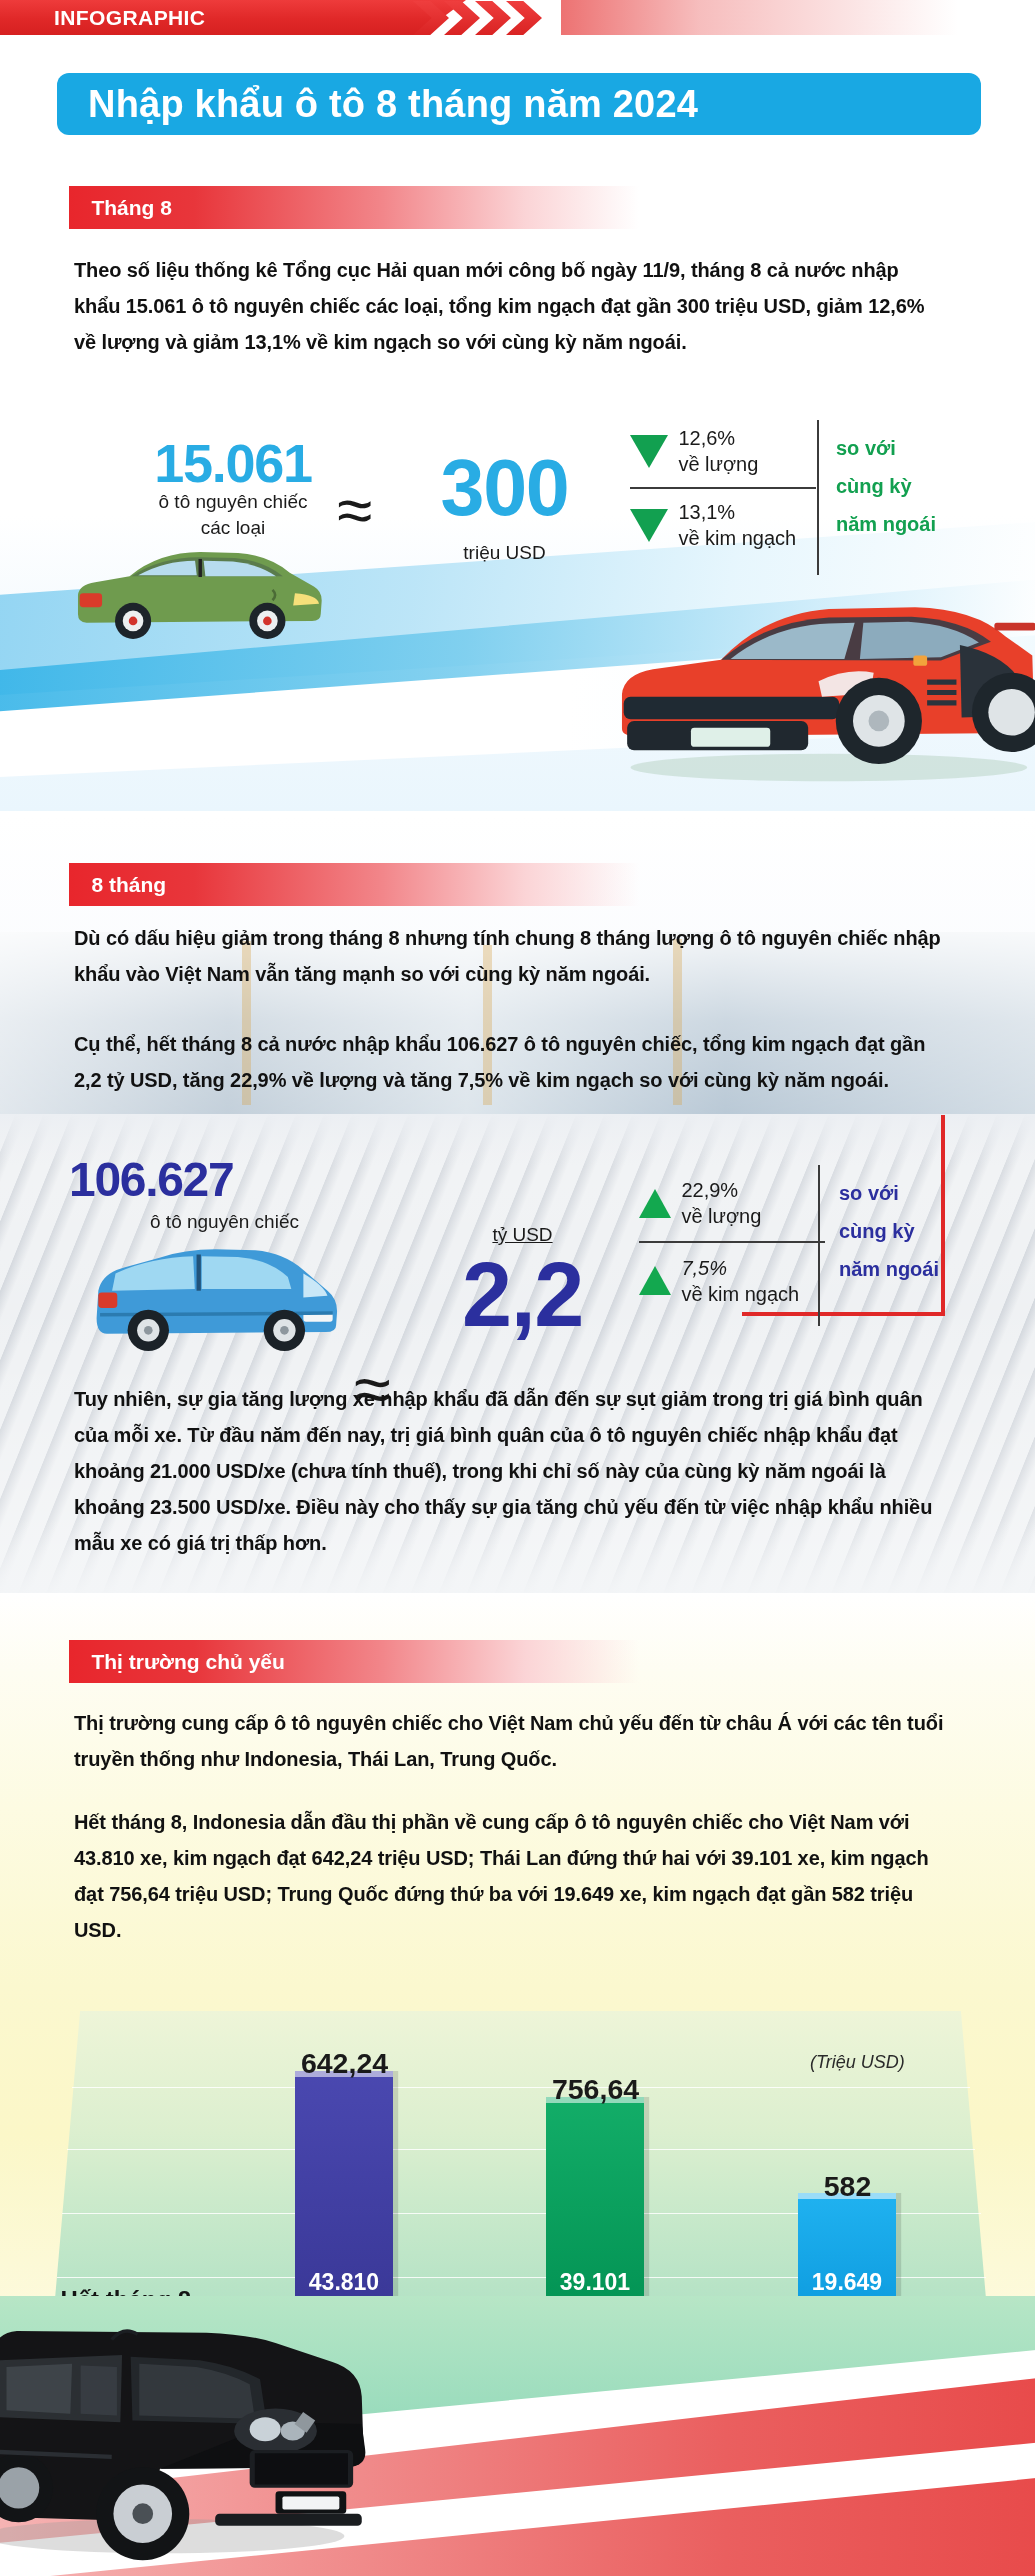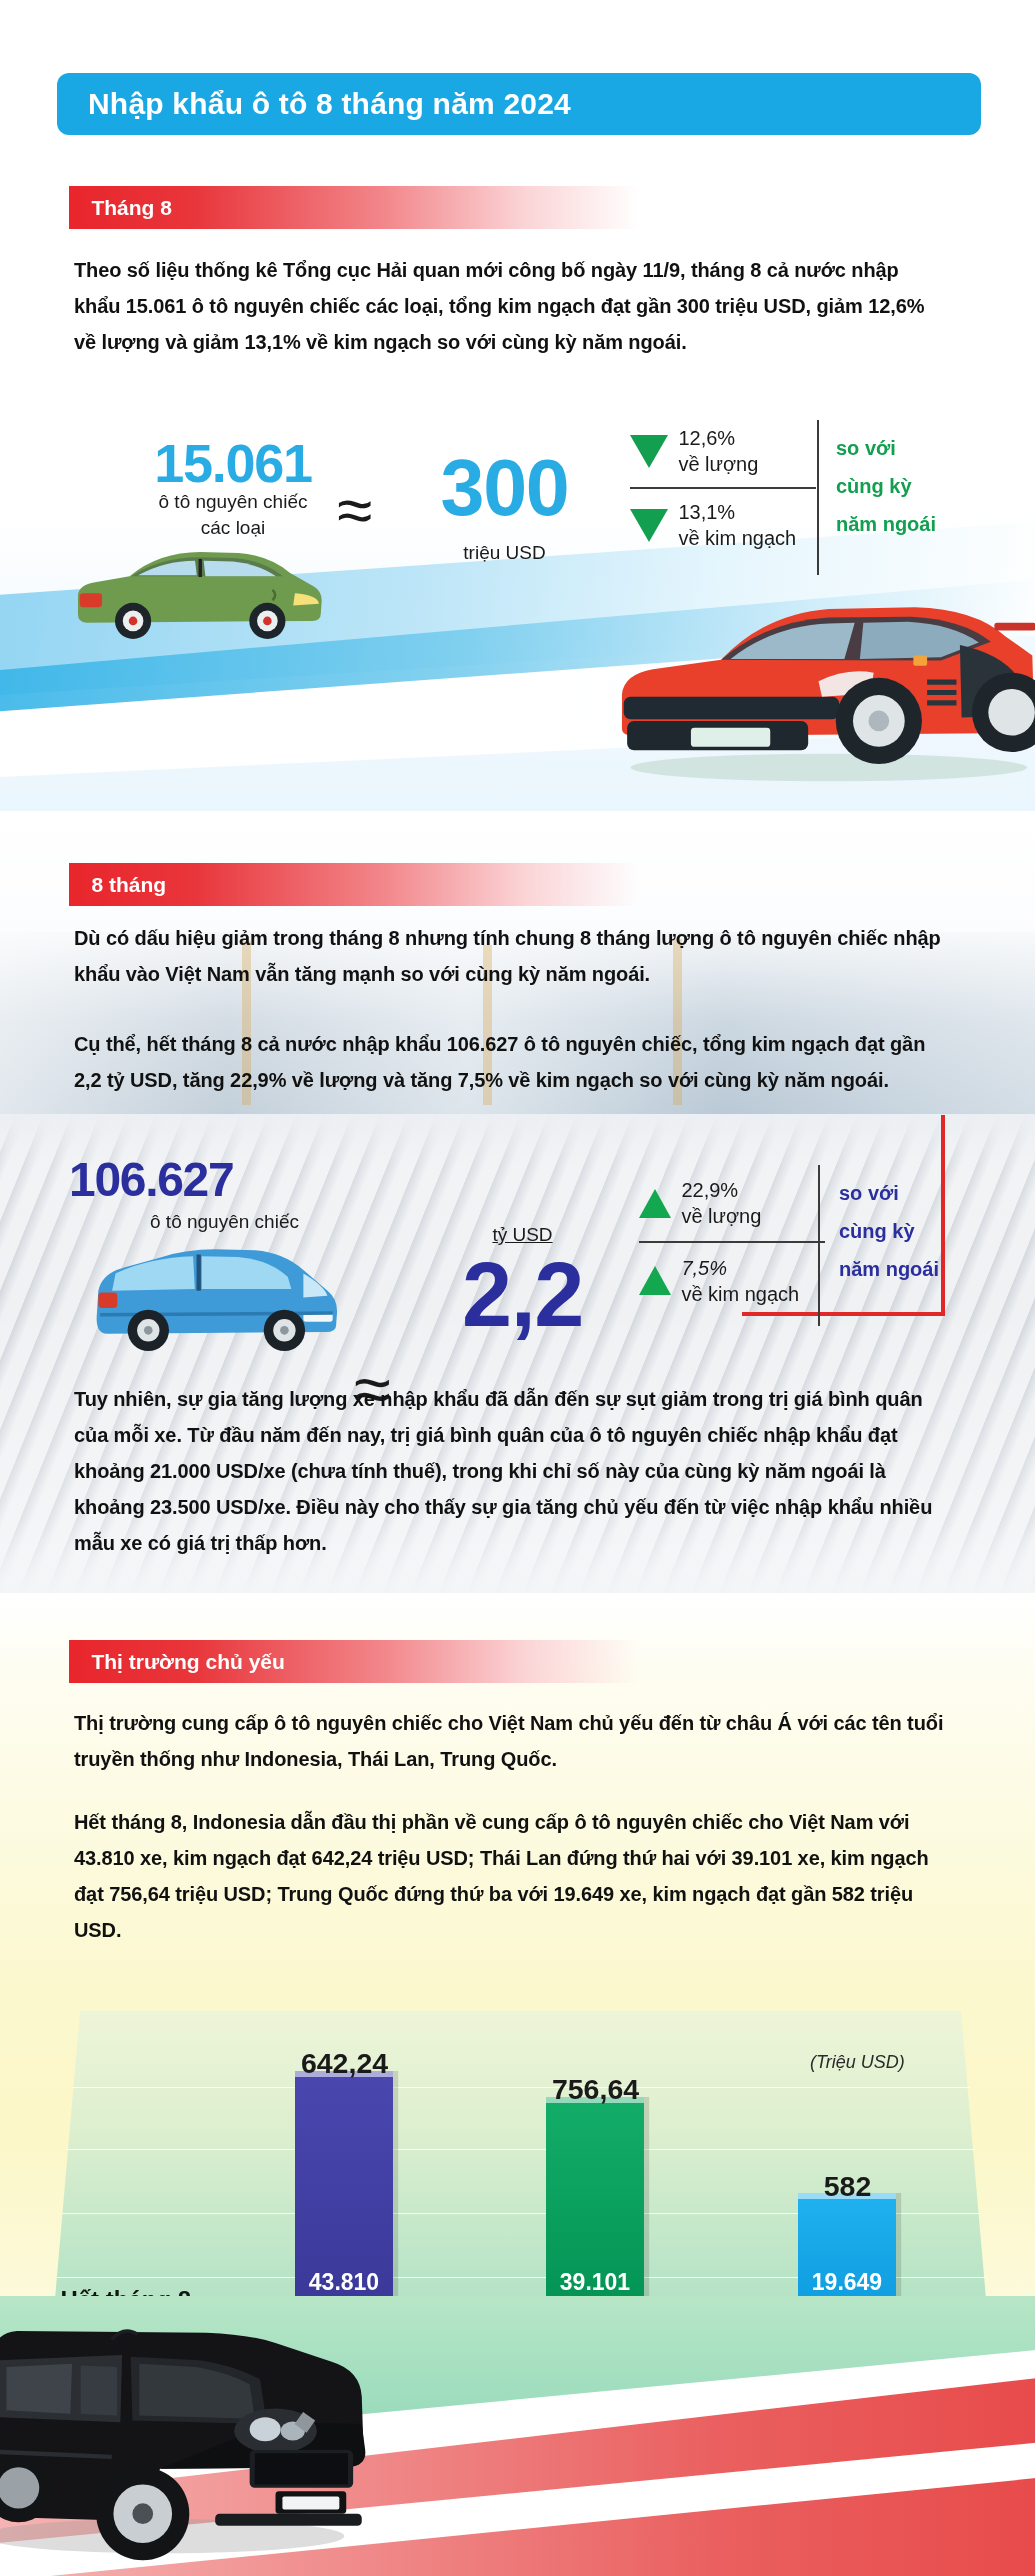--- a/index.html
+++ b/index.html
@@ -50,21 +50,21 @@
 
   
   .title-banner {
     position: absolute; left: 57px; top: 73px;
     width: 924px; height: 62px;
     background: #19a8e3;
     border-radius: 12px;
     display: flex; align-items: center;
   }
   .title-text {
-    color: #fff; font-weight: bold; font-size: 30px;
+    color: #fff; font-weight: bold; font-size: 38px;
     padding-left: 31px; letter-spacing: 0.2px;
   }
 
   
   .sec1-bg {
     position: absolute; left: 0; top: 155px;
     width: 1036px; height: 656px;
     background:
       linear-gradient(180deg,#ffffff 0%, #ffffff 55%, #f4fafe 72%, #eaf6fd 100%);
   }
@@ -244,20 +244,30 @@
 
   
   .car { position: absolute; }
   svg { display: block; }
 </style>
 </head>
 <body>
 
 <div class="page">
 
+  <div class="ribbon">
+    <div class="ribbon-fade"></div>
+    <div class="ribbon-bar">
+      <span class="ribbon-label">INFOGRAPHIC</span>
+    </div>
+    <div class="chev c1"></div>
+    <div class="chev c2"></div>
+    <div class="chev c3"></div>
+    <div class="chev c4"></div>
+  </div>
 
   <div class="title-banner">
     <span class="title-text">Nhập khẩu ô tô 8 tháng năm 2024</span>
   </div>
 
   <div class="sec1-bg"></div>
   <div class="sec1-wave-a"></div>
   <div class="sec1-wave-b"></div>
   <div class="sec1-wave-c"></div>
 

